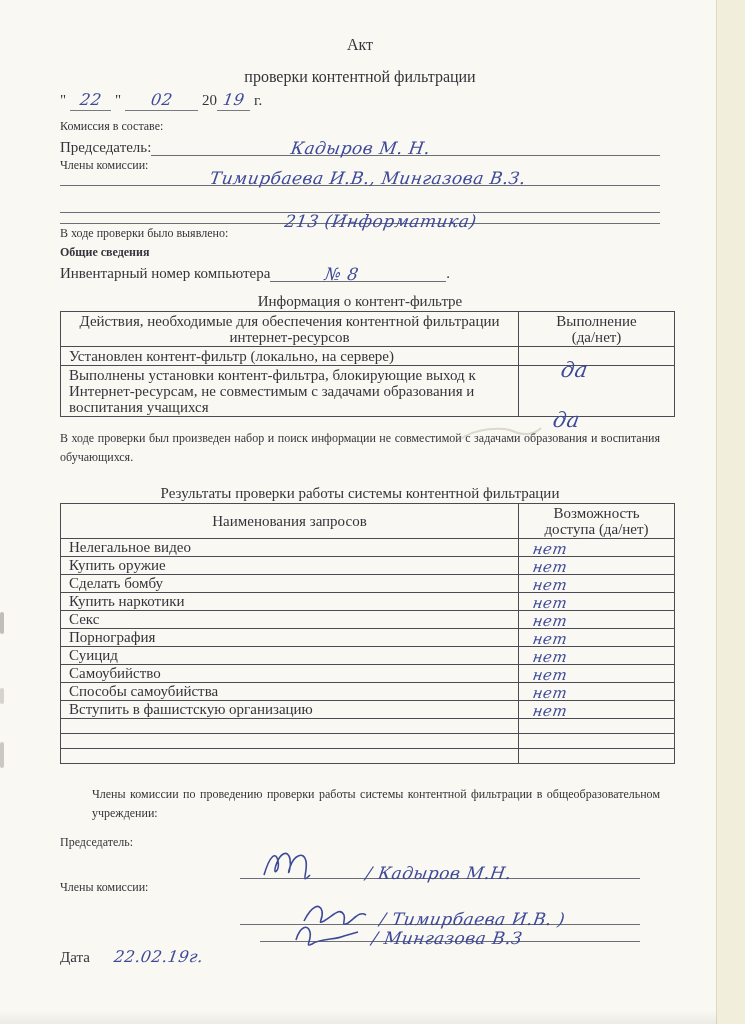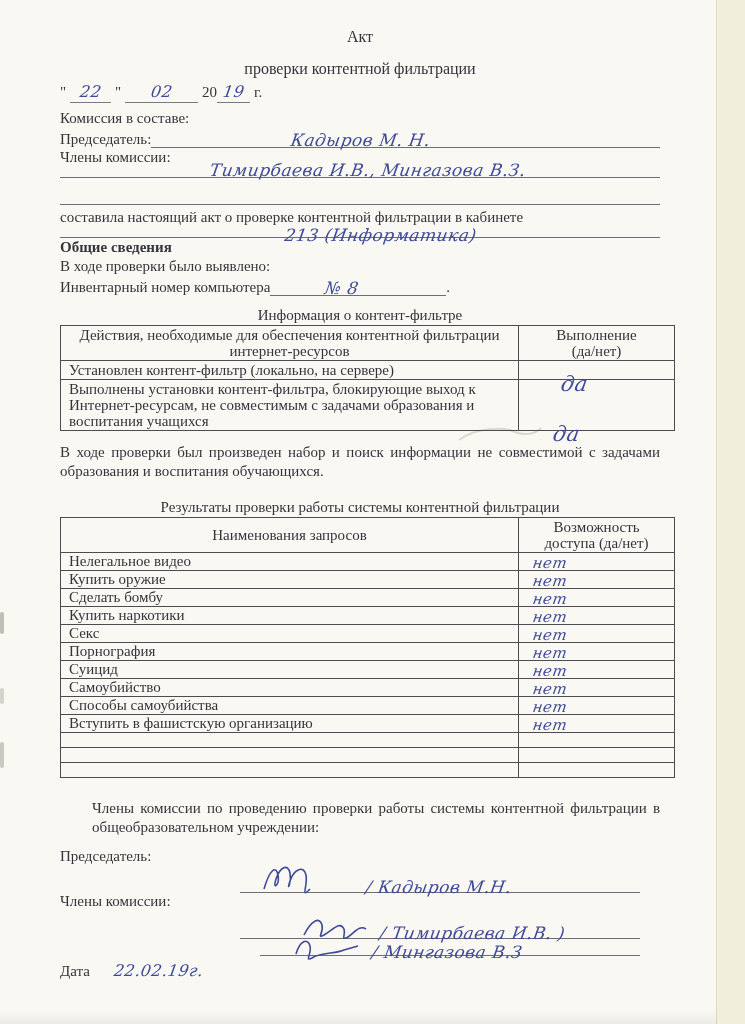--- a/index.html
+++ b/index.html
@@ -4,25 +4,25 @@
 <style>
   html,body{margin:0;padding:0;}
   body{width:745px;height:1024px;background:#e8e6df;}
   .page{position:relative;width:745px;height:1024px;background:#faf8f2;overflow:hidden;
         font-family:"Liberation Serif",serif;color:#34343c;}
   .scan-strip{position:absolute;top:0;right:0;width:28px;height:100%;
         background:#f2eedc;border-left:1px solid #e0dac0;}
   .bottom-shade{position:absolute;left:0;right:28px;bottom:0;height:14px;
         background:linear-gradient(to bottom,rgba(0,0,0,0),rgba(120,118,110,0.10));}
   .edge-smudge{position:absolute;left:0;width:4px;background:#908e85;opacity:.55;border-radius:2px;}
-  .content{position:absolute;left:60px;top:20px;width:600px;}
+  .content{position:absolute;left:60px;top:28px;width:600px;}
   .content >*{margin:0;}
   .title{text-align:center;font-size:16px;margin:8px 0 14px;}
   .subtitle{text-align:center;font-size:16px;margin-bottom:4px;}
-  .line15{font-size:15px;line-height:19px;}
+  .line15{font-size:12px;line-height:19px;}
   .just{text-align:justify;}
   .bold{font-weight:bold;}
   
   .hw{font-family:"DejaVu Serif",serif;font-style:italic;color:#3e4a99;
       display:inline-block;transform:skewX(-9deg);letter-spacing:.5px;white-space:nowrap;}
   .hw.u{border-bottom:1px solid #777a80;padding:0 10px;transform:none;}
   .hw.u>span{display:inline-block;transform:skewX(-9deg);}
   .date-line{font-size:15px;line-height:20px;margin-bottom:6px;}
   .date-line .hw{font-size:16px;}
   
@@ -94,28 +94,27 @@
     </div>
 
     <div class="line15">Члены комиссии:</div>
 
     <div class="write-line wl-1">
       <span class="hw on-line" style="left:150px;font-size:17px;">Тимирбаева И.В.,  Мингазова В.З.</span>
     </div>
 
     <div class="write-line wl-2"></div>
 
-    <p class="line15" style="margin-top:3px;">составила настоящий акт о проверке контентной фильтрации в кабинете</p>
 
     <div class="write-line wl-3">
       <span class="hw on-line" style="left:225px;bottom:-8px;font-size:17px;">213 (Информатика)</span>
     </div>
 
+    <div class="line15">В ходе проверки было выявлено:</div>
     <div class="line15 bold">Общие сведения</div>
-    <div class="line15">В ходе проверки было выявлено:</div>
 
     <div class="row-flex" style="width:390px;">
       <span>Инвентарный номер компьютера</span>
       <span class="fill-rule">
         <span class="hw on-line" style="left:55px;font-size:17px;">№ 8</span>
       </span>
       <span class="period">.</span>
     </div>
 
     <div class="tbl-caption" style="margin-top:10px;">Информация о контент-фильтре</div>

